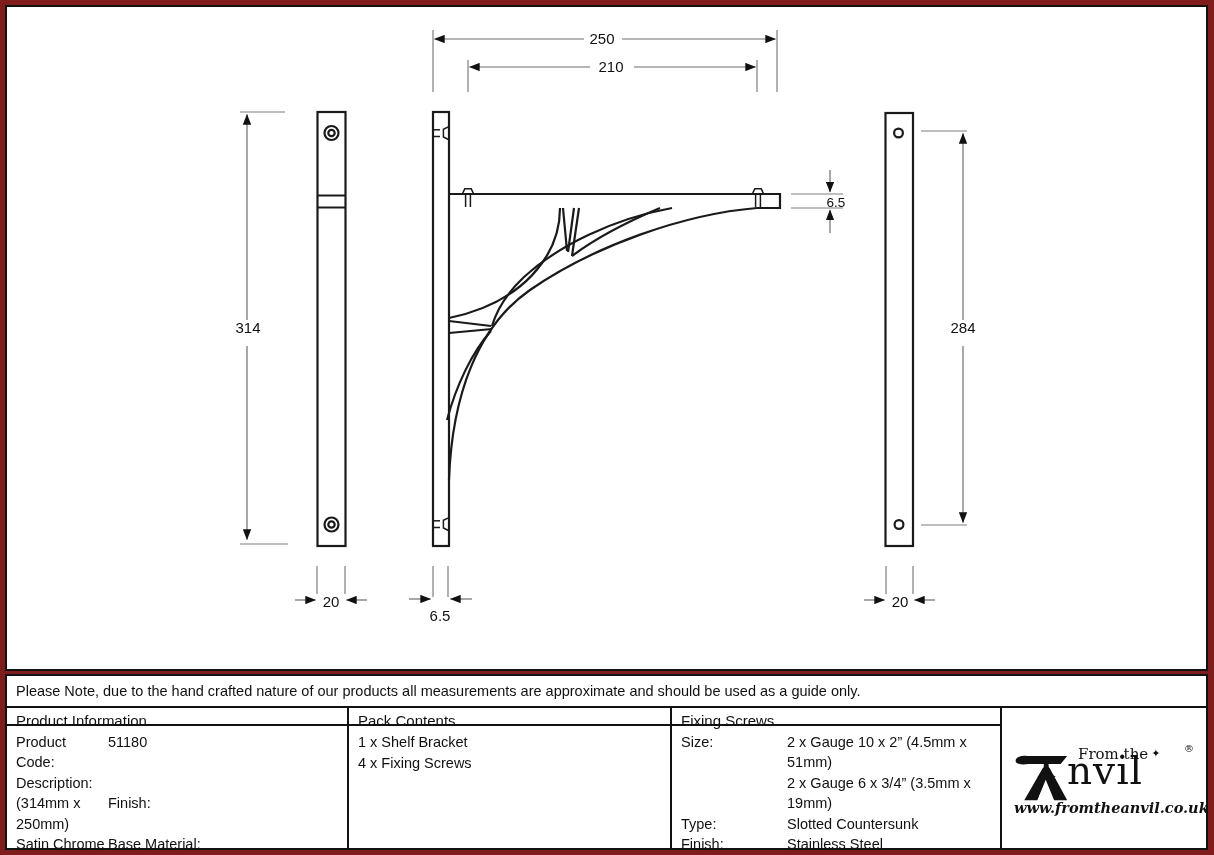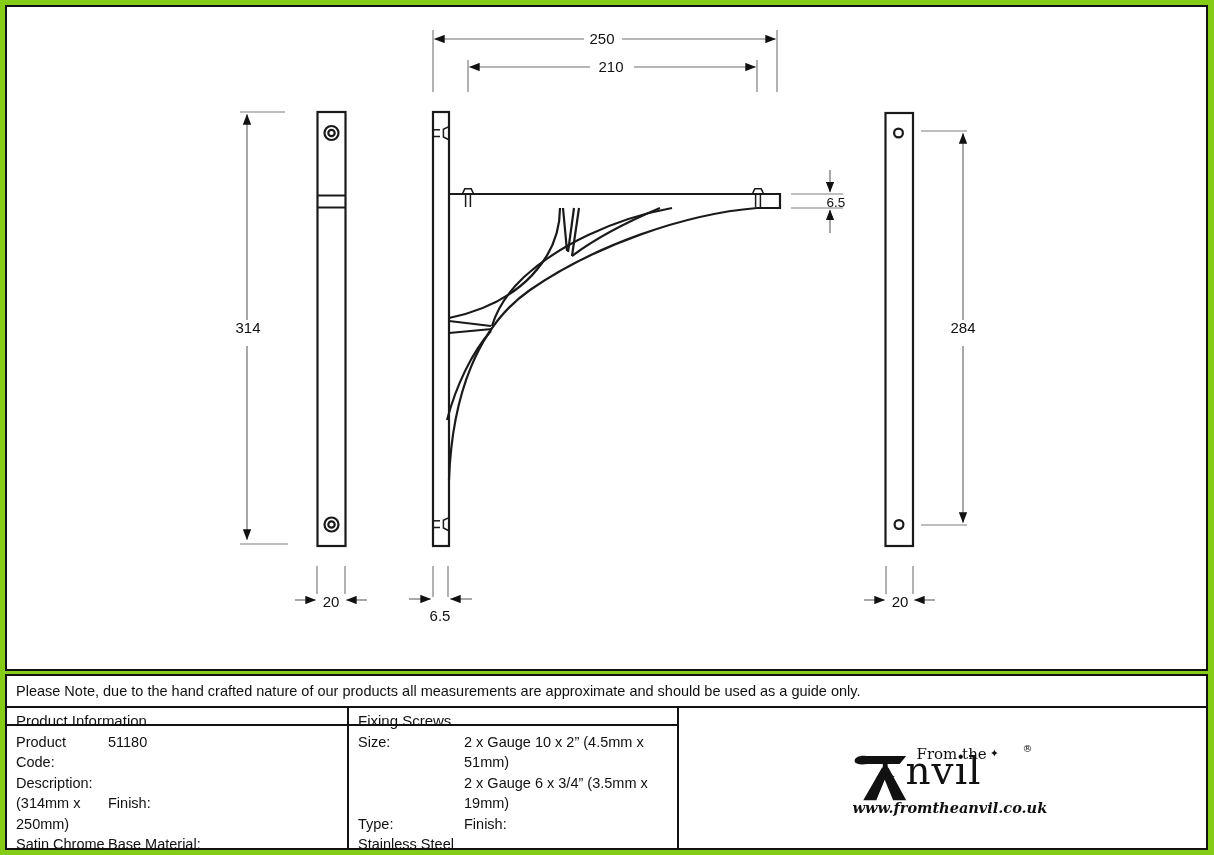--- a/index.html
+++ b/index.html
@@ -1,16 +1,16 @@
 <!DOCTYPE html>
 <html><head>
 <meta charset="utf-8">
 <style>
   html,body{margin:0;padding:0;background:#fff;}
-  .stage{position:relative;width:1214px;height:855px;background:#84cc16;
+  .stage{position:relative;width:1214px;height:855px;background:#7f1d1d;
          font-family:"Liberation Sans",sans-serif;color:#111;overflow:hidden;}
   .box{position:absolute;box-sizing:border-box;border:2px solid #121212;background:#fff;}
   #draw-box{left:5px;top:5px;width:1203px;height:666px;}
   #note-box{left:5px;top:674px;width:1203px;height:38px;line-height:30px;
             padding-left:9px;font-size:14.5px;}
   #table-box{left:5px;top:706px;width:1203px;height:144px;display:flex;align-items:stretch;}
   .col{box-sizing:border-box;}
   .col + .col{border-left:2px solid #121212;}
   .c1{width:340px;} .c2{width:323px;} .c3{width:330px;} .c4{flex:1;display:flex;align-items:center;justify-content:center;}
   .hdr{box-sizing:border-box;height:18px;line-height:25px;padding-left:9px;
@@ -160,29 +160,37 @@
         <span>Description:</span>
         <span></span>
         <span>(314mm x 250mm)</span>
         <span>Finish:</span>
         <span>Satin Chrome</span>
         <span>Base Material:</span>
         <span>Brass</span>
       </div>
     </div>
 
+    <div class="col c2">
+      <div class="hdr">Pack Contents</div>
+      <div class="bdy">
+        <div class="pc-line">1 x Shelf Bracket</div>
+        <div class="pc-line">4 x Fixing Screws</div>
+      </div>
+    </div>
 
     <div class="col c3">
       <div class="hdr">Fixing Screws</div>
       <div class="bdy kv">
         <span>Size:</span>
         <span>2 x Gauge 10 x 2” (4.5mm x 51mm)</span>
         <span></span>
         <span>2 x Gauge 6 x 3/4” (3.5mm x 19mm)</span>
         <span>Type:</span>
+        <span>Slotted Countersunk</span>
         <span>Finish:</span>
         <span>Stainless Steel</span>
 
       </div>
     </div>
 
     <div class="col c4">
       <div class="logo">
         <svg class="anvil-svg" width="56" height="56" viewBox="0 0 60 56">
           <path d="M2,12 C0.5,8 6,4.5 14,5.5 L57,5.5 L50,14 L37,14 C37,20 40,25 45,28 L25,28 C30,25 32,20 32,14 L16,14 C9,15 3.5,14.5 2,12 Z" fill="#111"></path>

